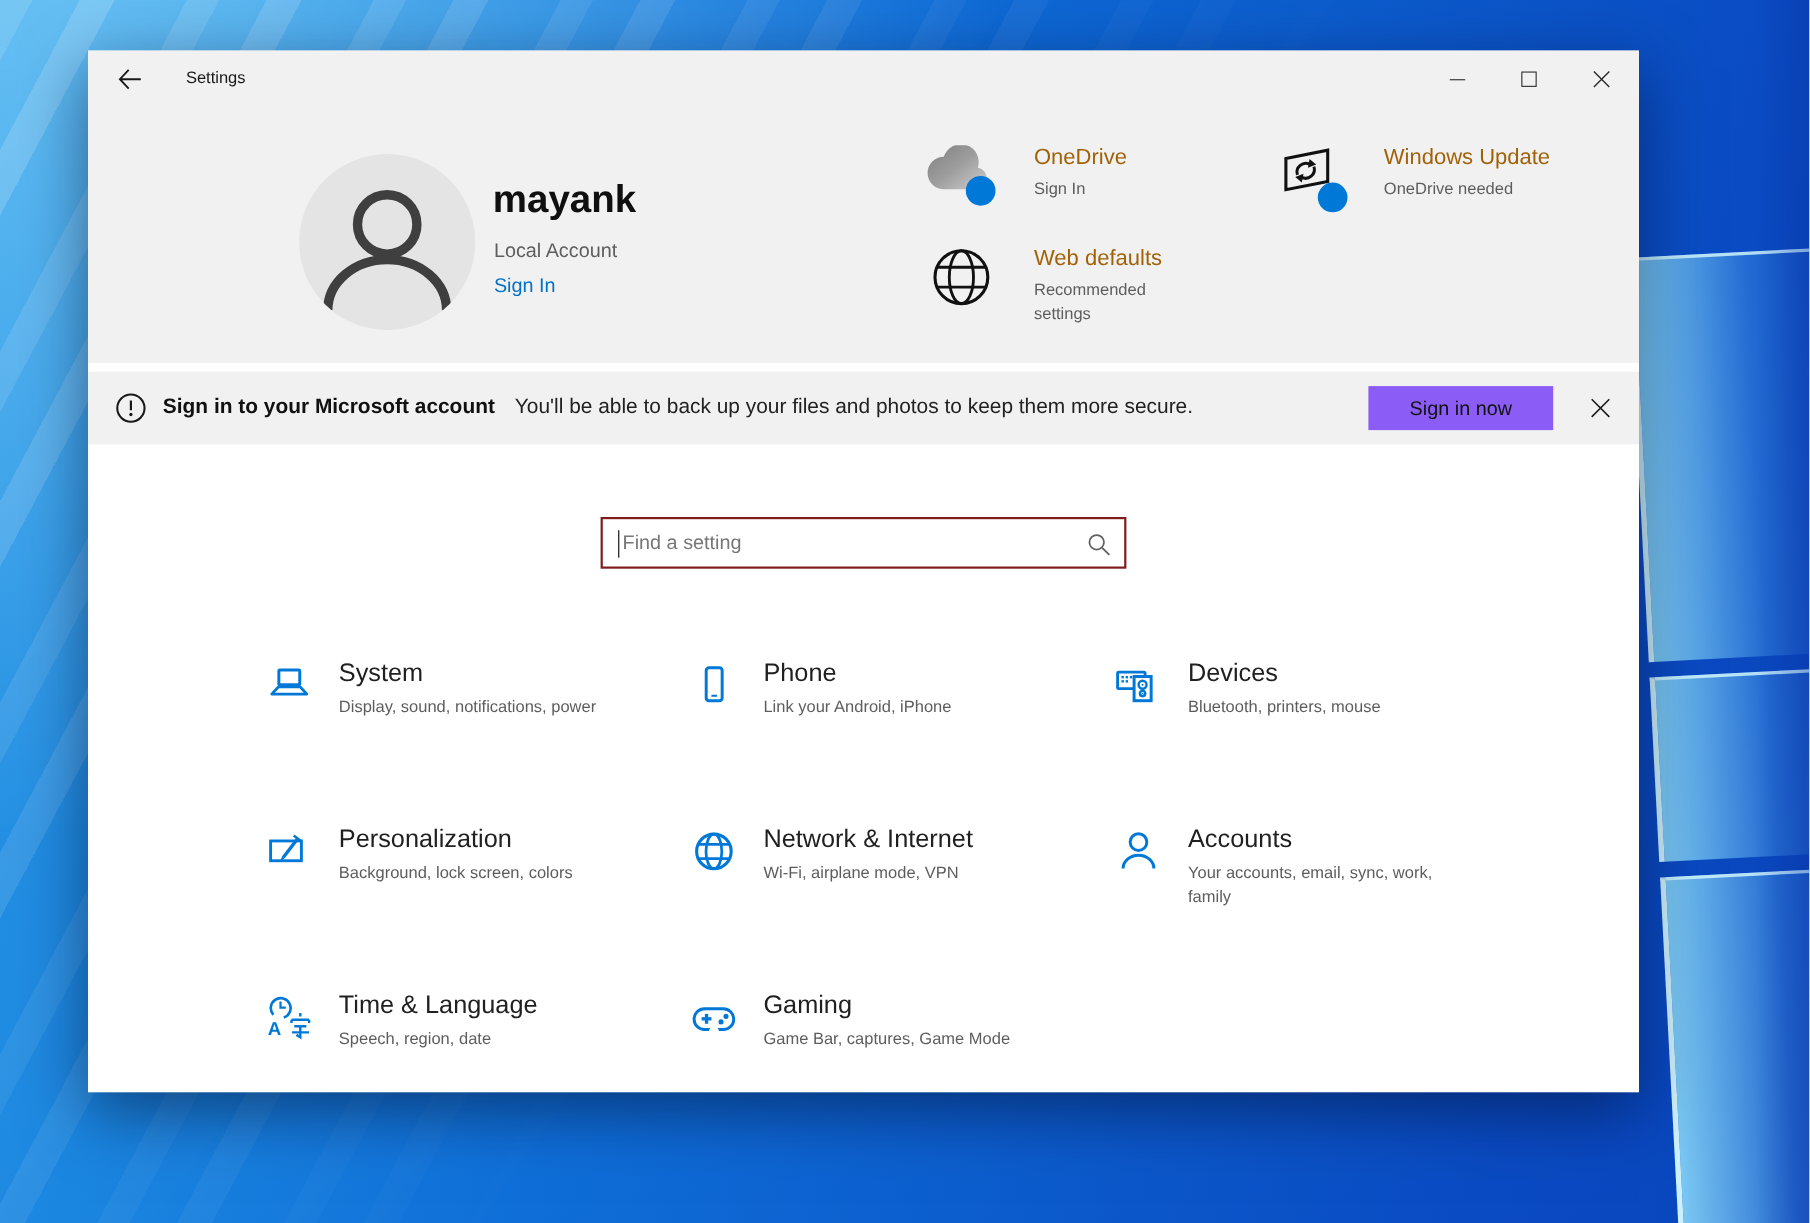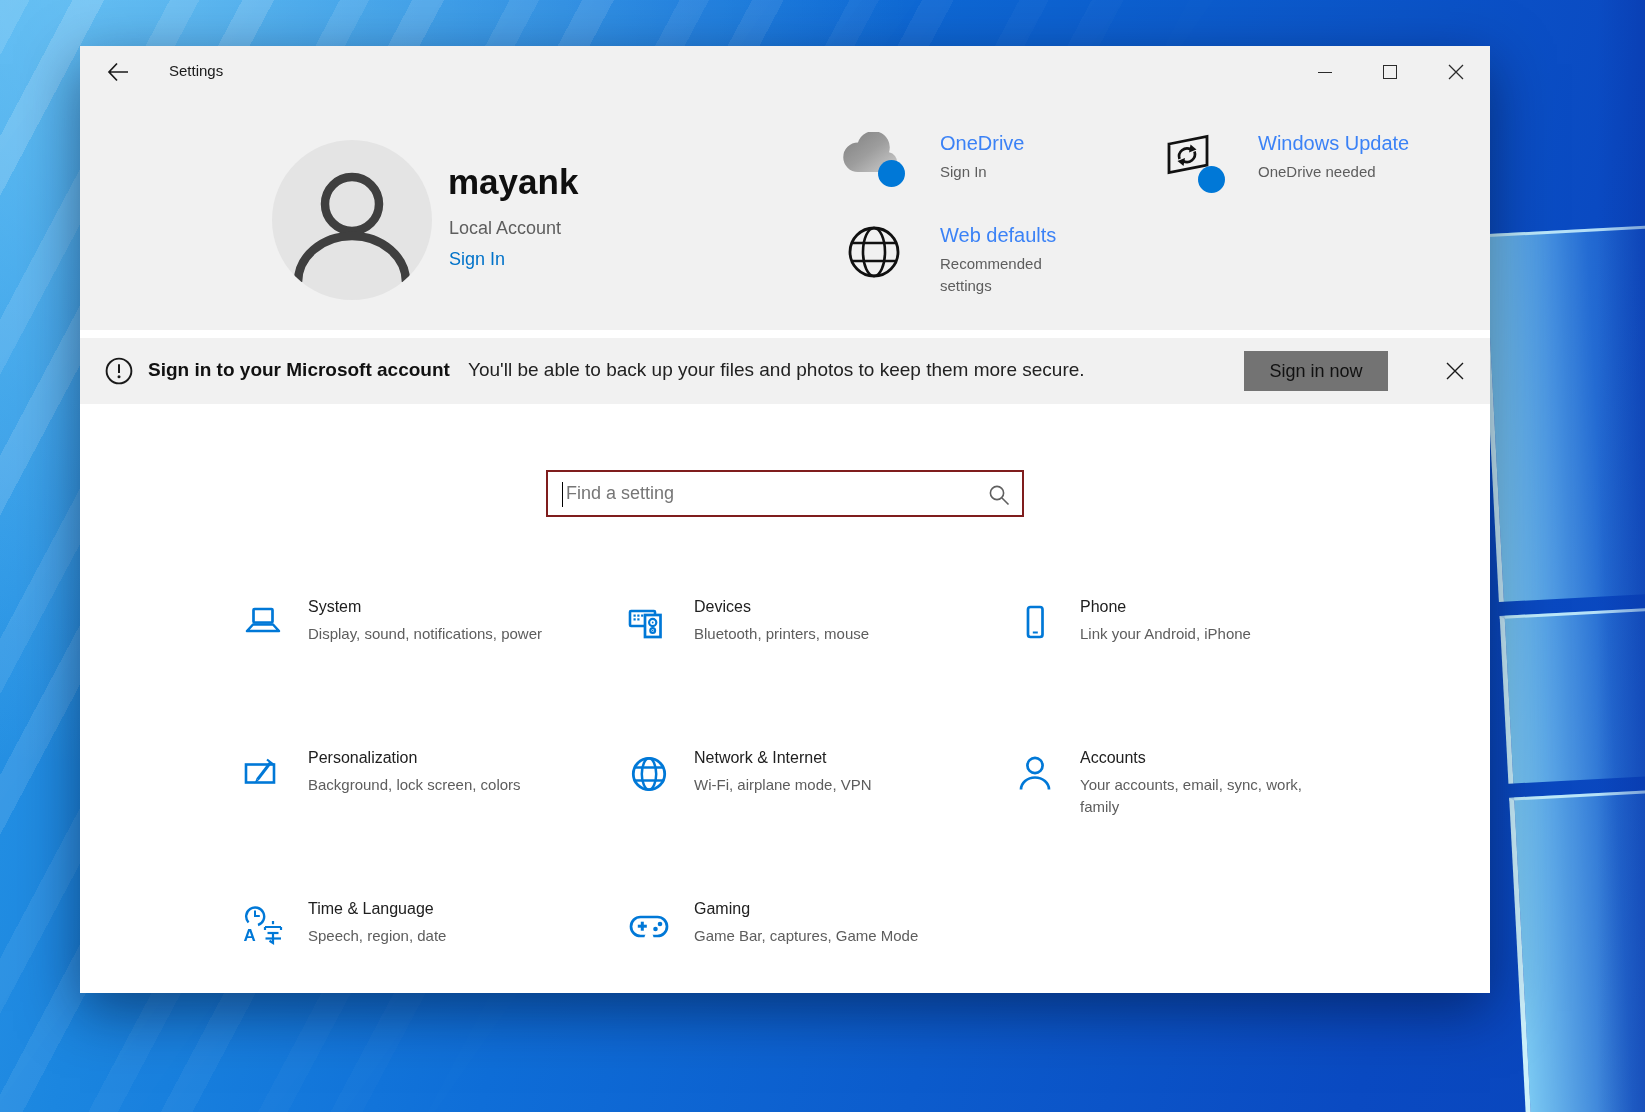--- a/index.html
+++ b/index.html
@@ -45,49 +45,49 @@
   .profile-type { position:absolute; left:369px; top:172px; font-size:18px; color:#5e5e5e; }
   .profile-signin { position:absolute; left:369px; top:203px; font-size:18px; color:#0072c9; cursor:pointer; }
 
   
   .status-tile { position:absolute; display:flex; cursor:pointer; }
   .tile-onedrive { left:760px; top:86px; width:300px; }
   .tile-web { left:760px; top:178px; width:300px; }
   .tile-update { left:1078px; top:86px; width:310px; }
   .st-icon { position:relative; width:72px; height:62px; flex:0 0 72px; }
   .st-text { padding-left:28px; }
-  .st-title { font-size:20px; color:#3b82f6; }
+  .st-title { font-size:20px; color:#a16207; }
   .st-sub { font-size:15px; color:#5d5d5d; margin-top:6px; line-height:22px; max-width:150px; }
   .badge { position:absolute; width:27px; height:27px; border-radius:50%; background:#0078d7; }
   .badge-cloud { left:38px; top:28px; }
   .badge-update { left:40px; top:34px; }
 
   
   .banner { position:absolute; left:0; right:0; top:292px; height:66px; background:#f1f1f1; }
   .banner-icon { position:absolute; left:25px; top:19px; }
   .banner-title { position:absolute; left:68px; top:21px; font-size:19px; font-weight:bold; color:#111; }
   .banner-msg { position:absolute; left:388px; top:21px; font-size:19px; color:#222; }
-  .banner-btn { position:absolute; left:1164px; top:13px; width:144px; height:40px; background:#737373; border:none;
+  .banner-btn { position:absolute; left:1164px; top:13px; width:168px; height:40px; background:#8b5cf6; border:none;
     font-family:"Liberation Sans",sans-serif; font-size:18px; color:#111; cursor:pointer; display:flex; align-items:center; justify-content:center; }
   .banner-close { position:absolute; left:1358px; top:16px; width:34px; height:34px; display:flex; align-items:center; justify-content:center; cursor:pointer; }
 
   
   .search-box { position:absolute; left:466px; top:424px; width:478px; height:47px; background:#fff; border:2px solid #7f1d1d; }
   .search-box input { position:absolute; inset:0; width:100%; height:100%; border:none; outline:none; background:transparent;
     font-family:"Liberation Sans",sans-serif; font-size:18px; color:#1a1a1a; padding-left:18px; }
   .search-box input::placeholder { color:#767676; opacity:1; }
   .search-caret { position:absolute; left:14px; top:10px; width:1px; height:25px; background:#000; }
   .search-glass { position:absolute; right:12px; top:12px; }
 
   
   .grid { position:absolute; left:160px; top:538px; display:grid; grid-template-columns:386px 386px 386px; grid-auto-rows:151px; }
   .cat { display:flex; align-items:flex-start; cursor:pointer; padding-top:14px; }
   .cat-icon { width:46px; height:46px; flex:0 0 46px; margin-top:2px; }
   .cat-text { padding-left:22px; }
-  .cat-title { font-size:16px; color:#202020; }
+  .cat-title { font-size:23px; color:#202020; }
   .cat-sub { font-size:15px; color:#5d5d5d; margin-top:7px; line-height:22px; max-width:238px; }
 
   svg { display:block; }
 </style>
 </head>
 <body>
 
 <div class="screen">
   <div class="wp-glow"></div>
   <div class="wp-streaks"></div>
@@ -211,20 +211,31 @@
     <div class="grid">
 
       <div class="cat">
         <svg class="cat-icon" viewBox="0 0 46 46">
           <rect x="13.5" y="9" width="19" height="13.5" rx="1" stroke="#0078d7" stroke-width="2.7" fill="none"></rect>
           <path d="M7 31 H39 L33 24.5 H13 Z" stroke="#0078d7" stroke-width="2.5" fill="none" stroke-linejoin="round"></path>
         </svg>
         <div class="cat-text">
           <div class="cat-title">System</div>
           <div class="cat-sub">Display, sound, notifications, power</div>
+        </div>
+      </div>
+
+      <div class="cat">
+        <svg class="cat-icon" viewBox="0 0 46 46">
+          <rect x="16" y="7" width="14.5" height="30" rx="2.5" stroke="#0078d7" stroke-width="2.7" fill="none"></rect>
+          <line x1="20.8" y1="32.5" x2="25.8" y2="32.5" stroke="#0078d7" stroke-width="2"></line>
+        </svg>
+        <div class="cat-text">
+          <div class="cat-title">Phone</div>
+          <div class="cat-sub">Link your Android, iPhone</div>
         </div>
       </div>
 
       <div class="cat">
         <svg class="cat-icon" viewBox="0 0 46 46">
           <rect x="4" y="11" width="25" height="15" rx="1" stroke="#0078d7" stroke-width="2.6" fill="none"></rect>
           <rect x="7.5" y="14.5" width="2.2" height="2.2" fill="#0078d7"></rect>
             <rect x="11.3" y="14.5" width="2.2" height="2.2" fill="#0078d7"></rect>
           <rect x="15.1" y="14.5" width="2.2" height="2.2" fill="#0078d7"></rect>
             <rect x="18.9" y="14.5" width="2.2" height="2.2" fill="#0078d7"></rect>
@@ -238,31 +249,20 @@
           <circle cx="26.7" cy="30.5" r="0.8" fill="#0078d7"></circle>
         </svg>
         <div class="cat-text">
           <div class="cat-title">Devices</div>
           <div class="cat-sub">Bluetooth, printers, mouse</div>
         </div>
       </div>
 
       <div class="cat">
         <svg class="cat-icon" viewBox="0 0 46 46">
-          <rect x="16" y="7" width="14.5" height="30" rx="2.5" stroke="#0078d7" stroke-width="2.7" fill="none"></rect>
-          <line x1="20.8" y1="32.5" x2="25.8" y2="32.5" stroke="#0078d7" stroke-width="2"></line>
-        </svg>
-        <div class="cat-text">
-          <div class="cat-title">Phone</div>
-          <div class="cat-sub">Link your Android, iPhone</div>
-        </div>
-      </div>
-
-      <div class="cat">
-        <svg class="cat-icon" viewBox="0 0 46 46">
           <rect x="6" y="13.5" width="28" height="18" stroke="#0078d7" stroke-width="2.6" fill="none"></rect>
           <path d="M17.5 28.5 L30.5 11.5" stroke="#0078d7" stroke-width="3" fill="none"></path>
           <path d="M27 8.5 L33.5 13.5" stroke="#0078d7" stroke-width="2.2" fill="none"></path>
           <polygon points="14.5,32.5 18.5,29.5 16.5,27.5" fill="#0078d7"></polygon>
         </svg>
         <div class="cat-text">
           <div class="cat-title">Personalization</div>
           <div class="cat-sub">Background, lock screen, colors</div>
         </div>
       </div>

